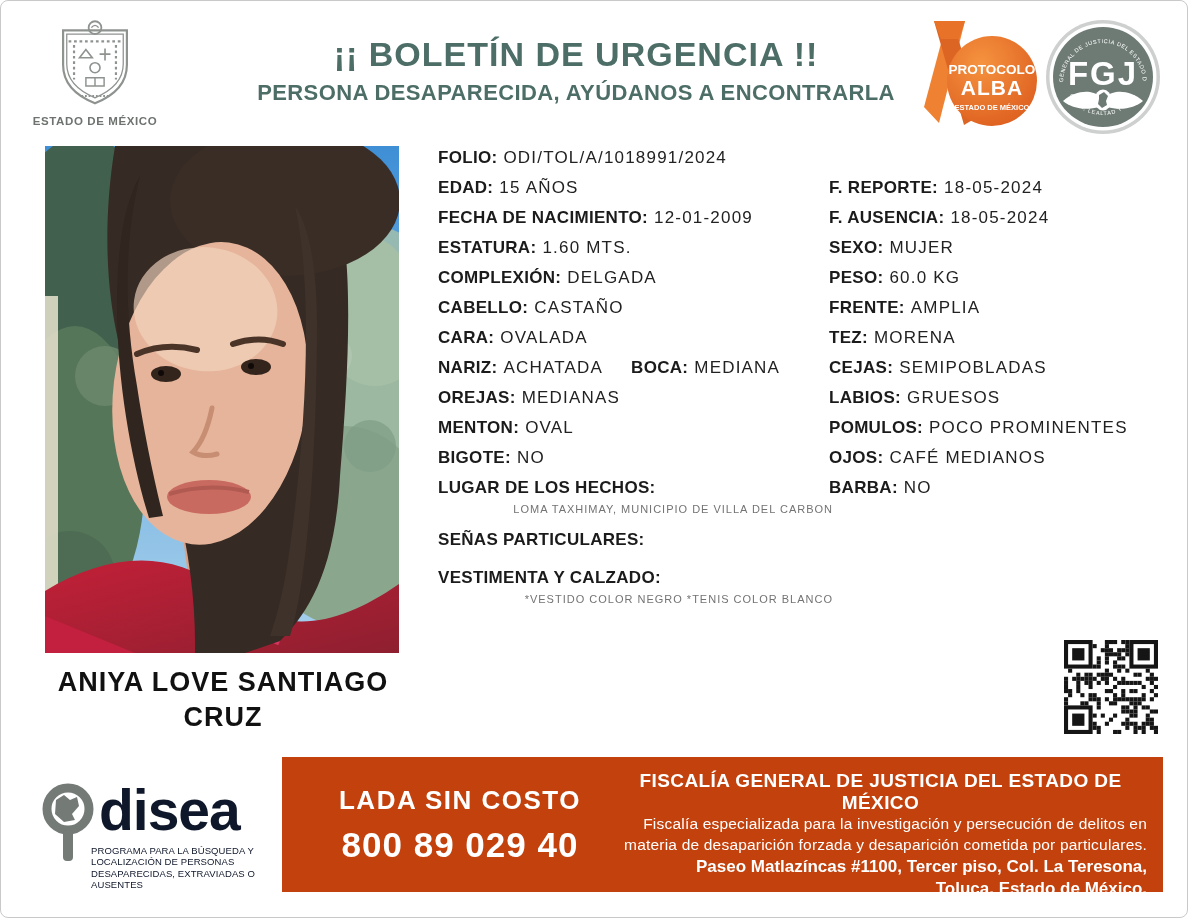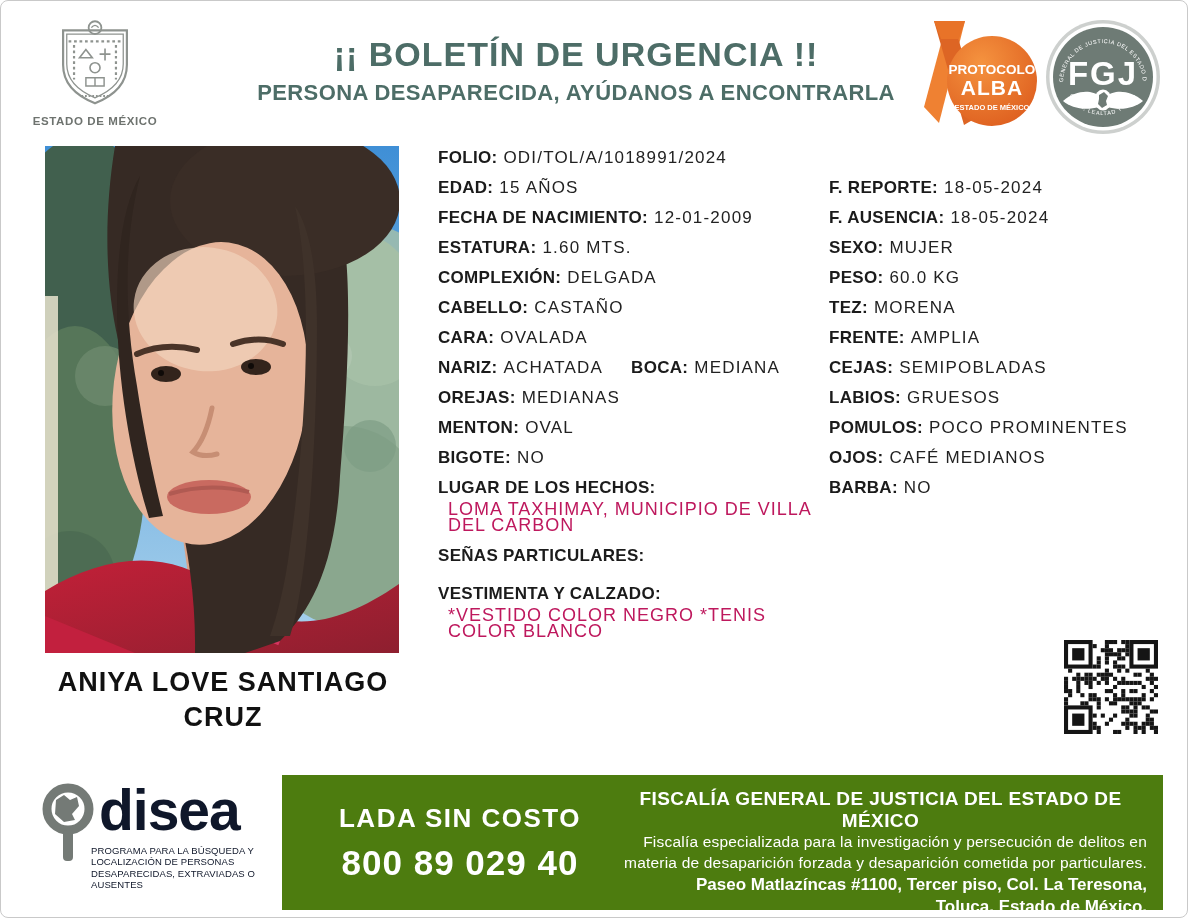--- a/index.html
+++ b/index.html
@@ -27,27 +27,27 @@
   }
   
   .col { position:absolute; }
   .col-left  { left:437px; top:146px; width:395px; }
   .col-right { left:828px; top:176px; width:350px; }
   .row { height:30px; display:flex; align-items:flex-start; white-space:nowrap; }
   .row-auto { height:auto; }
   .f-label { font-weight:800; font-size:17px; letter-spacing:.3px; margin-right:6px; line-height:22px; }
   .f-value { font-size:17px; letter-spacing:1.2px; line-height:22px; color:#222; }
   .pair2 { margin-left:28px; display:flex; }
-  .f-detail { font-size:18px; letter-spacing:1px; color:#be185d; padding-left:10px; margin-top:2px; line-height:16px; }
+  .f-detail { font-size:11px; letter-spacing:1px; color:#737373; padding-left:10px; margin-top:2px; line-height:16px;text-align:right; }
   .mt-senas { margin-top:12px; }
   .mt-vest  { margin-top:16px; }
   
   .qr { position:absolute; left:1063px; top:639px; width:94px; height:94px; background:#fff; }
   
-  .footer-bar { position:absolute; left:281px; top:774px; width:881px; height:135px; background:#4d7c0f; }
+  .footer-bar { position:absolute; left:281px; top:756px; width:881px; height:135px; background:#c2410c; }
   .lada { position:absolute; left:28px; top:0; width:300px; height:100%;
           display:flex; flex-direction:column; justify-content:center; align-items:center; gap:9px; color:#fff; }
   .lada-1 { font-size:26px; font-weight:800; letter-spacing:1.5px; }
   .lada-2 { font-size:35px; font-weight:800; letter-spacing:1px; }
   .fiscalia { position:absolute; left:332px; right:10px; top:0; height:100%; color:#fff;
               display:flex; flex-direction:column; justify-content:space-between; padding:13px 6px 11px 0; }
   .fis-title { font-size:19px; font-weight:800; letter-spacing:.4px; text-align:center; }
   .fis-desc  { font-size:15.5px; line-height:1.35; text-align:right; letter-spacing:.2px; }
   .fis-addr  { font-size:17px; font-weight:800; text-align:right; line-height:1.3; }
   
@@ -266,26 +266,26 @@
     </div>
     <div class="row">
       <span class="f-label">SEXO:</span>
       <span class="f-value">MUJER</span>
     </div>
     <div class="row">
       <span class="f-label">PESO:</span>
       <span class="f-value">60.0 KG</span>
     </div>
     <div class="row">
+      <span class="f-label">FRENTE:</span>
+      <span class="f-value">AMPLIA</span>
+    </div>
+    <div class="row">
       <span class="f-label">TEZ:</span>
       <span class="f-value">MORENA</span>
-    </div>
-    <div class="row">
-      <span class="f-label">FRENTE:</span>
-      <span class="f-value">AMPLIA</span>
     </div>
     <div class="row">
       <span class="f-label">CEJAS:</span>
       <span class="f-value">SEMIPOBLADAS</span>
     </div>
     <div class="row">
       <span class="f-label">LABIOS:</span>
       <span class="f-value">GRUESOS</span>
     </div>
     <div class="row">

